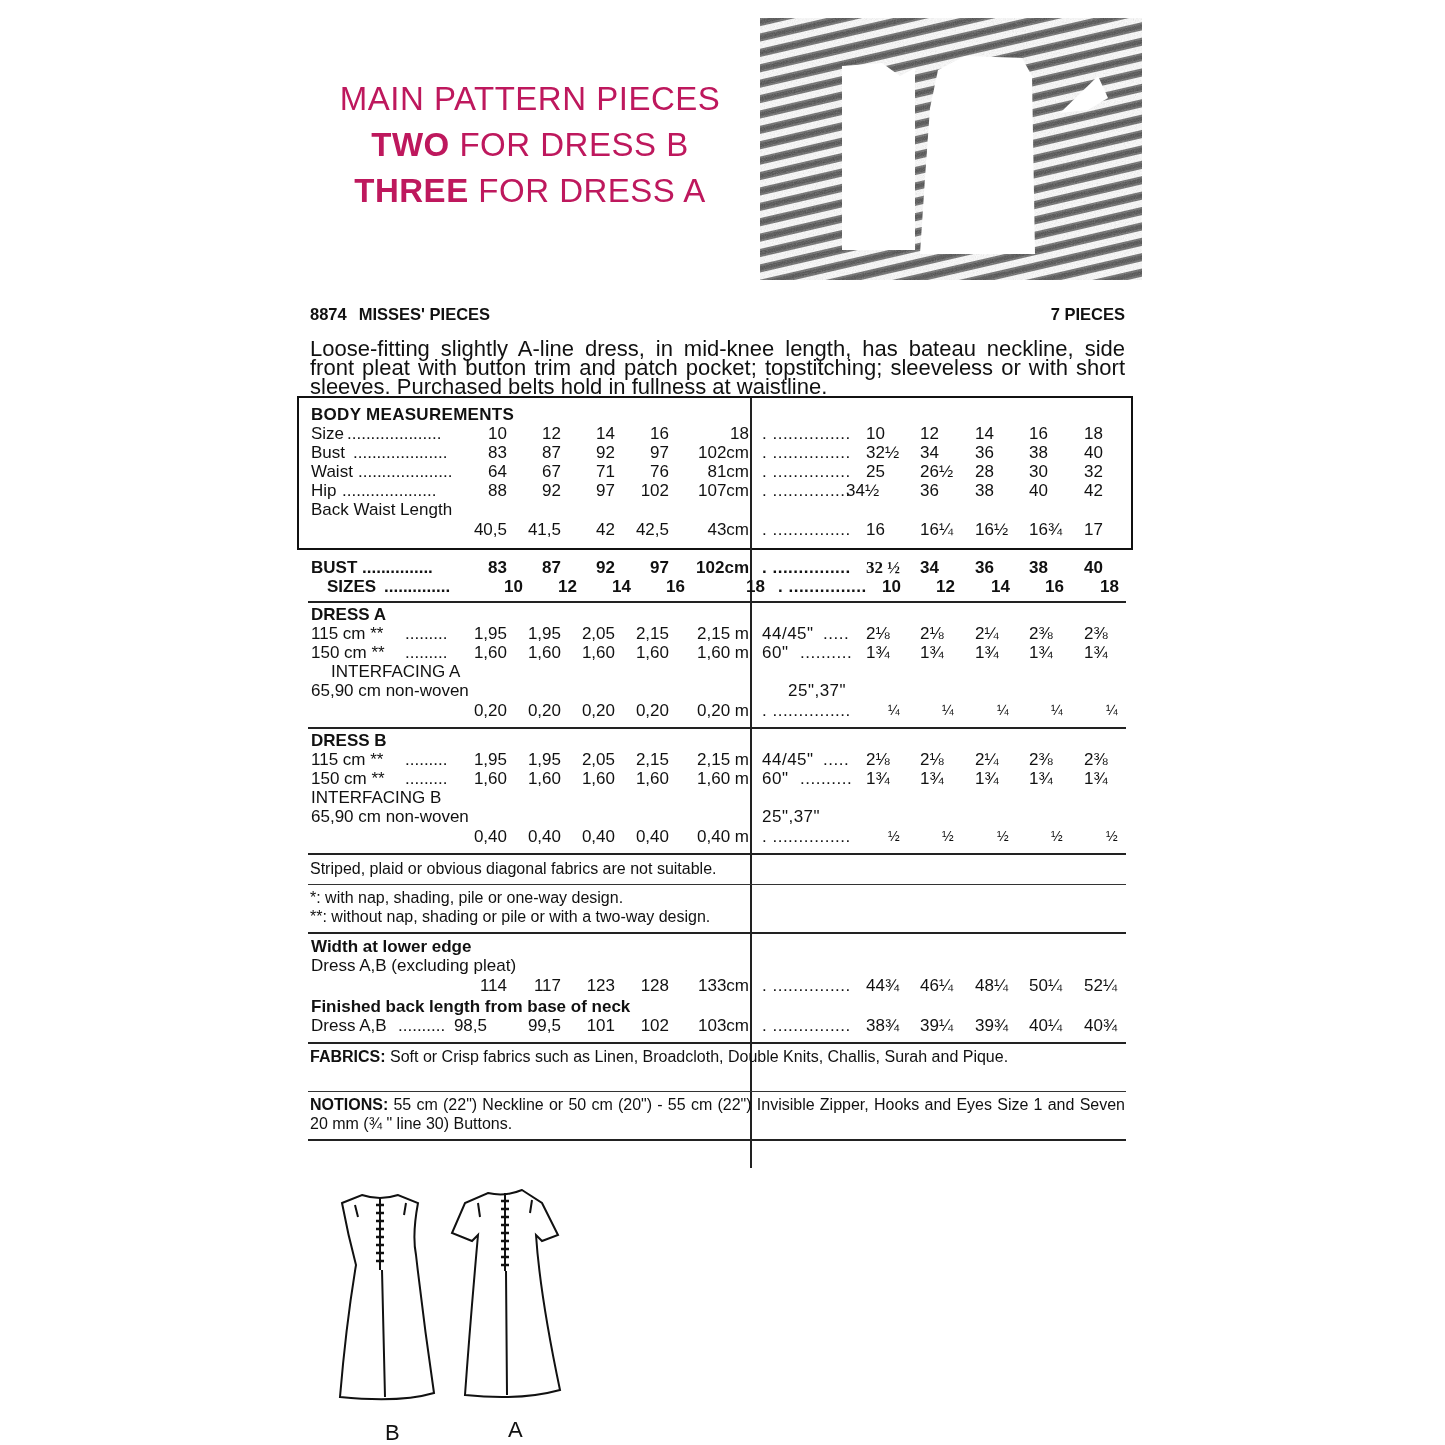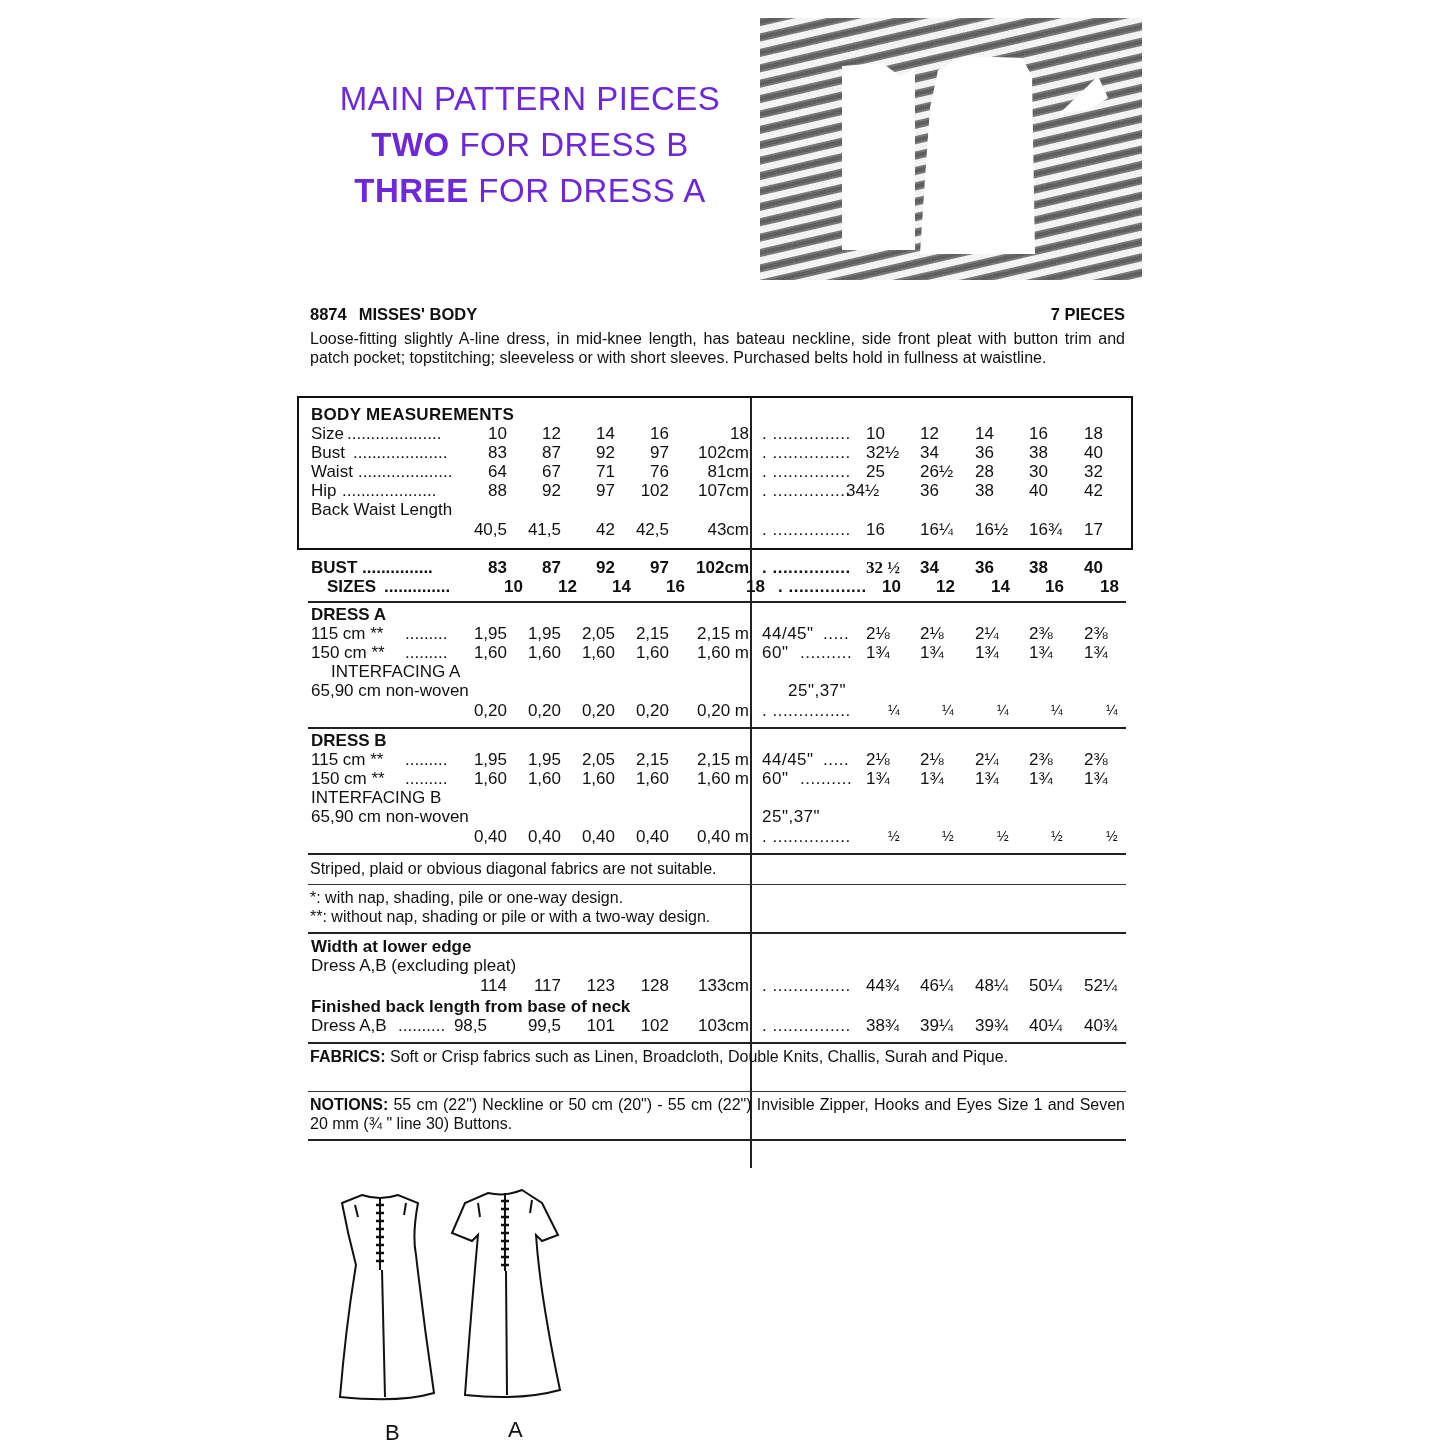--- a/index.html
+++ b/index.html
@@ -1,29 +1,29 @@
 <!DOCTYPE html>
 <html><head>
 <meta charset="utf-8">
 <style>
   html, body { margin:0; padding:0; background:#ffffff; }
   body { width:1445px; height:1445px; position:relative; overflow:hidden; color:#111; font-family:"Liberation Sans", "DejaVu Sans", sans-serif; }
   .abs { position:absolute; }
 
   
-  .heading { left:300px; top:76px; width:460px; text-align:center; font-size:33px; line-height:46px; letter-spacing:0.5px; color:#6d28d9; }
+  .heading { left:300px; top:76px; width:460px; text-align:center; font-size:33px; line-height:46px; letter-spacing:0.5px; color:#be185d; }
   .heading b { font-weight:bold; }
 
   
   .swatch { left:760px; top:18px; width:382px; height:262px; overflow:hidden; }
 
   
   .title-row { left:310px; top:305px; width:815px; font-size:16.5px; font-weight:bold; display:flex; justify-content:space-between; }
   .title-row .num { margin-right:12px; }
-  .desc { left:310px; top:329px; width:815px; font-size:16px; line-height:19px; text-align:justify; text-align-last:left; }
+  .desc { left:310px; top:339px; width:815px; font-size:22px; line-height:19px; text-align:justify; text-align-last:left; }
 
   .hr { position:absolute; left:308px; width:818px; height:0; border-top:2px solid #222; }
   .hr.thin { border-top:1.5px solid #333; }
   .vdiv { position:absolute; left:750px; width:0; border-left:2px solid #222; }
 
   .measbox { left:297px; top:396px; width:836px; height:154px; border:2.5px solid #111; box-sizing:border-box; }
 
   
   .row { position:absolute; height:19px; font-size:17px; line-height:19px; white-space:nowrap; }
   .lbl { position:absolute; left:311px; }
@@ -66,21 +66,21 @@
     <rect width="382" height="262" fill="url(#stripes)"></rect>
     <rect width="382" height="262" filter="url(#grain)" fill="#fff"></rect>
 
     <path d="M82 48 L122 45 L140 58 L155 50 L155 232 L82 232 Z" fill="#ffffff"></path>
     <path d="M178 52 L205 38 L262 40 L272 58 L275 236 L160 236 L165 160 L170 90 Z" fill="#ffffff"></path>
     <path d="M300 95 L338 58 L348 80 L328 92 Z" fill="#ffffff"></path>
   </svg>
 </div>
 
 <div class="abs title-row">
-  <span><span class="num">8874</span><span>MISSES' BODY</span></span>
+  <span><span class="num">8874</span><span>MISSES' PIECES</span></span>
   <span>7 PIECES</span>
 </div>
 <div class="abs desc">Loose-fitting slightly A-line dress, in mid-knee length, has bateau neckline, side front pleat with button trim and patch pocket; topstitching; sleeveless or with short sleeves. Purchased belts hold in fullness at waistline.</div>
 
 <div class="abs measbox"></div>
 <div class="vdiv" style="top:398px;height:770px;"></div>
 
 <div class="row sec" style="top:405px;left:311px;">BODY MEASUREMENTS</div>
 
 <div id="bm-rows">

